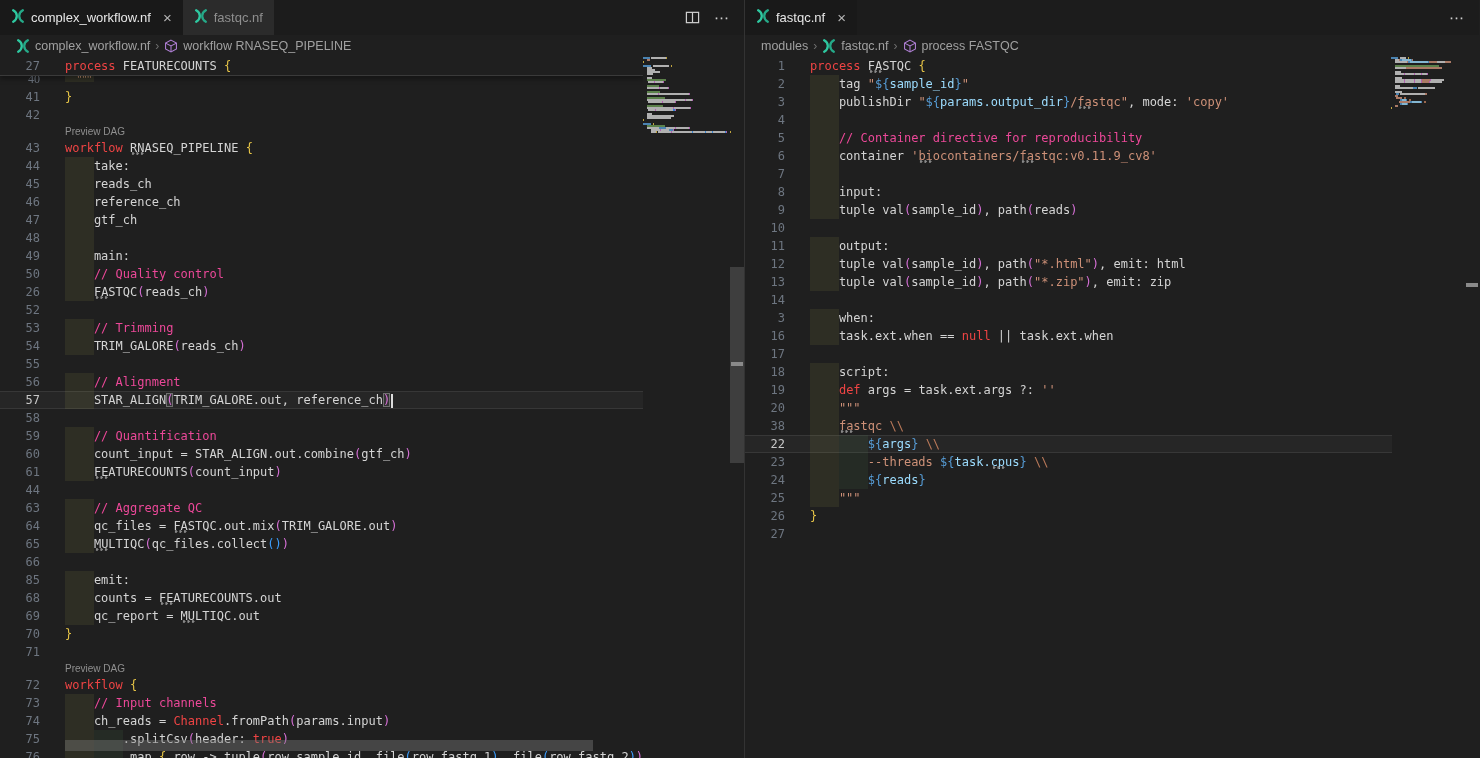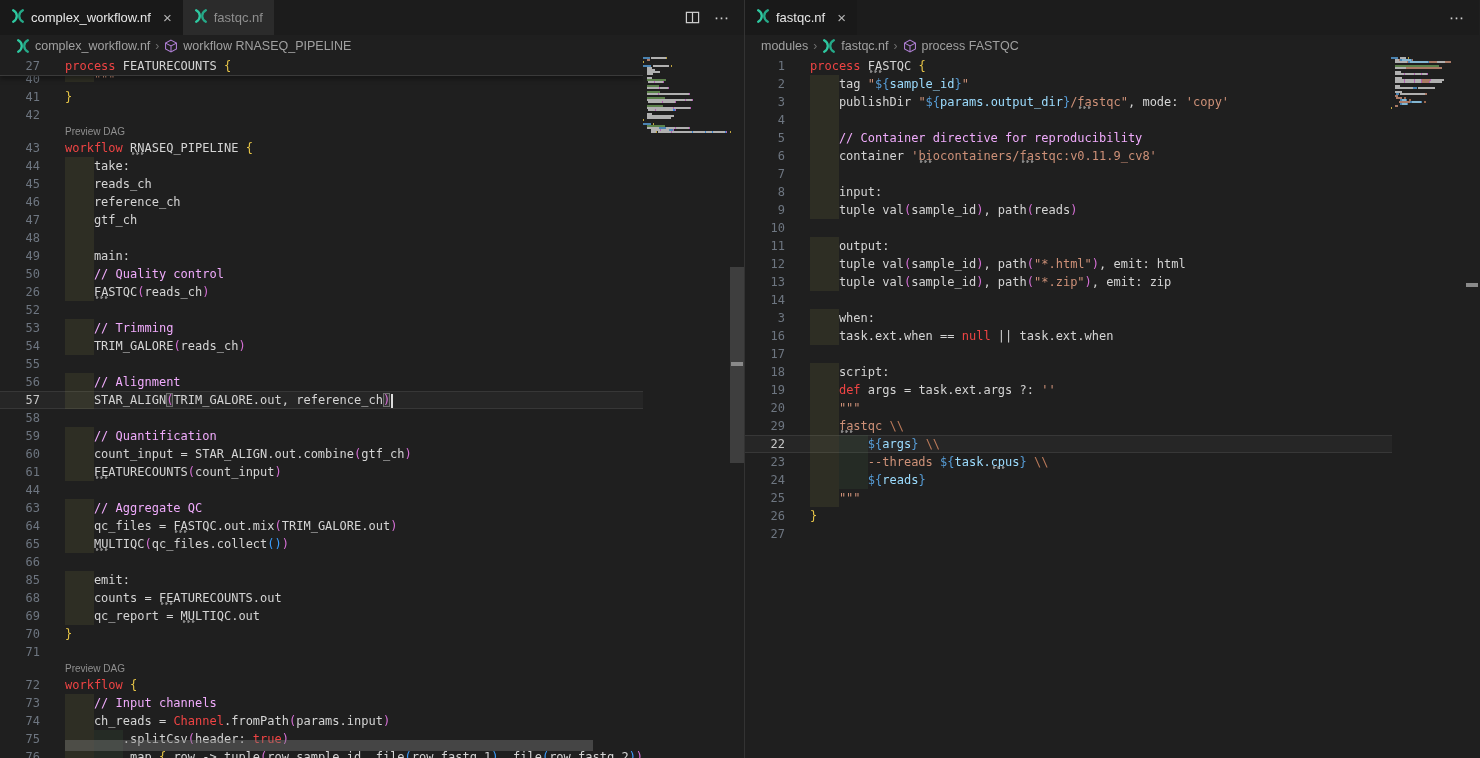--- a/index.html
+++ b/index.html
@@ -32,34 +32,34 @@
   
   .editor { position:relative; height:701px; overflow:hidden;
             font-family:"DejaVu Sans Mono", monospace; font-size:12px; }
   .code-scroll { position:absolute; top:0; left:0; bottom:0; overflow:hidden; }
   .pane.left  .code-scroll { width:643px; }
   .pane.right .code-scroll { width:647px; }
   .row { height:18px; line-height:18px; display:flex; white-space:pre; position:relative; }
   .row.cur { background:rgba(255,255,255,.035);
              box-shadow:inset 0 1px 0 rgba(255,255,255,.08), inset 0 -1px 0 rgba(255,255,255,.08); }
   .row.clip { height:12px; overflow:hidden; }
-  .row.clip > * { position:relative; top:-6px; }
+  .row.clip > * { position:relative; top:-6px;font-family:Liberation Serif, serif; }
   .ln { width:40px; flex:none; text-align:right; color:#6e7681; user-select:none; }
   .ln.active { color:#c8c8c8; }
   .codecol { flex:1; padding-left:25px; position:relative; }
   .band { position:absolute; top:0; height:100%; width:29px; }
   .band.b1 { background:rgba(187,187,88,.10); left:25px; }
   .band.b2 { background:rgba(110,190,110,.08); left:54px; }
   .row.sticky { background:#1f1f1f; border-bottom:1px solid #3a3a3a; z-index:4;
                 box-shadow:0 3px 5px rgba(0,0,0,.35); height:19px; }
   .lens-row { height:15px; line-height:14px; }
   .lens { font-family:"Liberation Sans", sans-serif; font-size:10px; color:#8f8f8f; cursor:pointer; }
 
   
-  .tk-k{color:#ef4444} .tk-t{color:#d4d4d4} .tk-c{color:#f0abfc} .tk-s{color:#ce9178}
+  .tk-k{color:#ef4444} .tk-t{color:#d4d4d4} .tk-c{color:#ec4899} .tk-s{color:#ce9178}
   .tk-e{color:#bc7a5a} .tk-i{color:#569cd6} .tk-v{color:#9cdcfe}
   .tk-y{color:#e7c547} .tk-p{color:#d670d6} .tk-b{color:#3b9eff}
   .box { outline:1px solid #707070; outline-offset:-1px; background:rgba(110,110,110,.18); }
   .h { position:relative; }
   .h::after { content:""; position:absolute; left:1px; bottom:0; width:13px; height:3px;
               background:radial-gradient(circle at 2px 1.5px,#8a8a8a 1.1px,transparent 1.5px);
               background-size:4.5px 3px; background-repeat:repeat-x; }
   .cursor { display:inline-block; width:2px; height:14px; background:#dcdcdc;
             vertical-align:middle; margin-left:1px; }
 
@@ -393,21 +393,21 @@
           <div class="row"><span class="ln">11</span><span class="codecol"><i class="band b1"></i><span class="tk-t">    output:</span></span></div>
           <div class="row"><span class="ln">12</span><span class="codecol"><i class="band b1"></i><span class="tk-t">    tuple val</span><span class="tk-p">(</span><span class="tk-t">sample_id</span><span class="tk-p">)</span><span class="tk-t">, path</span><span class="tk-p">(</span><span class="tk-s">"*.html"</span><span class="tk-p">)</span><span class="tk-t">, emit: html</span></span></div>
           <div class="row"><span class="ln">13</span><span class="codecol"><i class="band b1"></i><span class="tk-t">    tuple val</span><span class="tk-p">(</span><span class="tk-t">sample_id</span><span class="tk-p">)</span><span class="tk-t">, path</span><span class="tk-p">(</span><span class="tk-s">"*.zip"</span><span class="tk-p">)</span><span class="tk-t">, emit: zip</span></span></div>
           <div class="row"><span class="ln">14</span><span class="codecol"></span></div>
           <div class="row"><span class="ln">3</span><span class="codecol"><i class="band b1"></i><span class="tk-t">    when:</span></span></div>
           <div class="row"><span class="ln">16</span><span class="codecol"><i class="band b1"></i><span class="tk-t">    task.ext.when == </span><span class="tk-k">null</span><span class="tk-t"> || task.ext.when</span></span></div>
           <div class="row"><span class="ln">17</span><span class="codecol"></span></div>
           <div class="row"><span class="ln">18</span><span class="codecol"><i class="band b1"></i><span class="tk-t">    script:</span></span></div>
           <div class="row"><span class="ln">19</span><span class="codecol"><i class="band b1"></i><span class="tk-t">    </span><span class="tk-k">def</span><span class="tk-t"> args = task.ext.args ?: </span><span class="tk-s">''</span></span></div>
           <div class="row"><span class="ln">20</span><span class="codecol"><i class="band b1"></i><span class="tk-s">    """</span></span></div>
-          <div class="row"><span class="ln">29</span><span class="codecol"><i class="band b1"></i><span class="tk-s">    </span><span class="tk-s h">fastqc</span><span class="tk-s"> </span><span class="tk-e">\\</span></span></div>
+          <div class="row"><span class="ln">38</span><span class="codecol"><i class="band b1"></i><span class="tk-s">    </span><span class="tk-s h">fastqc</span><span class="tk-s"> </span><span class="tk-e">\\</span></span></div>
           <div class="row cur"><span class="ln active">22</span><span class="codecol"><i class="band b1"></i><i class="band b2"></i><span class="tk-s">        </span><span class="tk-i">${</span><span class="tk-v">args</span><span class="tk-i">}</span><span class="tk-s"> </span><span class="tk-e">\\</span></span></div>
           <div class="row"><span class="ln">23</span><span class="codecol"><i class="band b1"></i><i class="band b2"></i><span class="tk-s">        --threads </span><span class="tk-i">${</span><span class="tk-v">task.</span><span class="tk-v h">cpus</span><span class="tk-i">}</span><span class="tk-s"> </span><span class="tk-e">\\</span></span></div>
           <div class="row"><span class="ln">24</span><span class="codecol"><i class="band b1"></i><i class="band b2"></i><span class="tk-s">        </span><span class="tk-i">${</span><span class="tk-v">reads</span><span class="tk-i">}</span></span></div>
           <div class="row"><span class="ln">25</span><span class="codecol"><i class="band b1"></i><span class="tk-s">    """</span></span></div>
           <div class="row"><span class="ln">26</span><span class="codecol"><span class="tk-y">}</span></span></div>
           <div class="row"><span class="ln">27</span><span class="codecol"></span></div>
         </div>
       <div class="minimap" id="rm">
           <div class="mrow">
             <i style="left: 0px; width: 7px; background: rgb(86, 156, 214);"></i>

